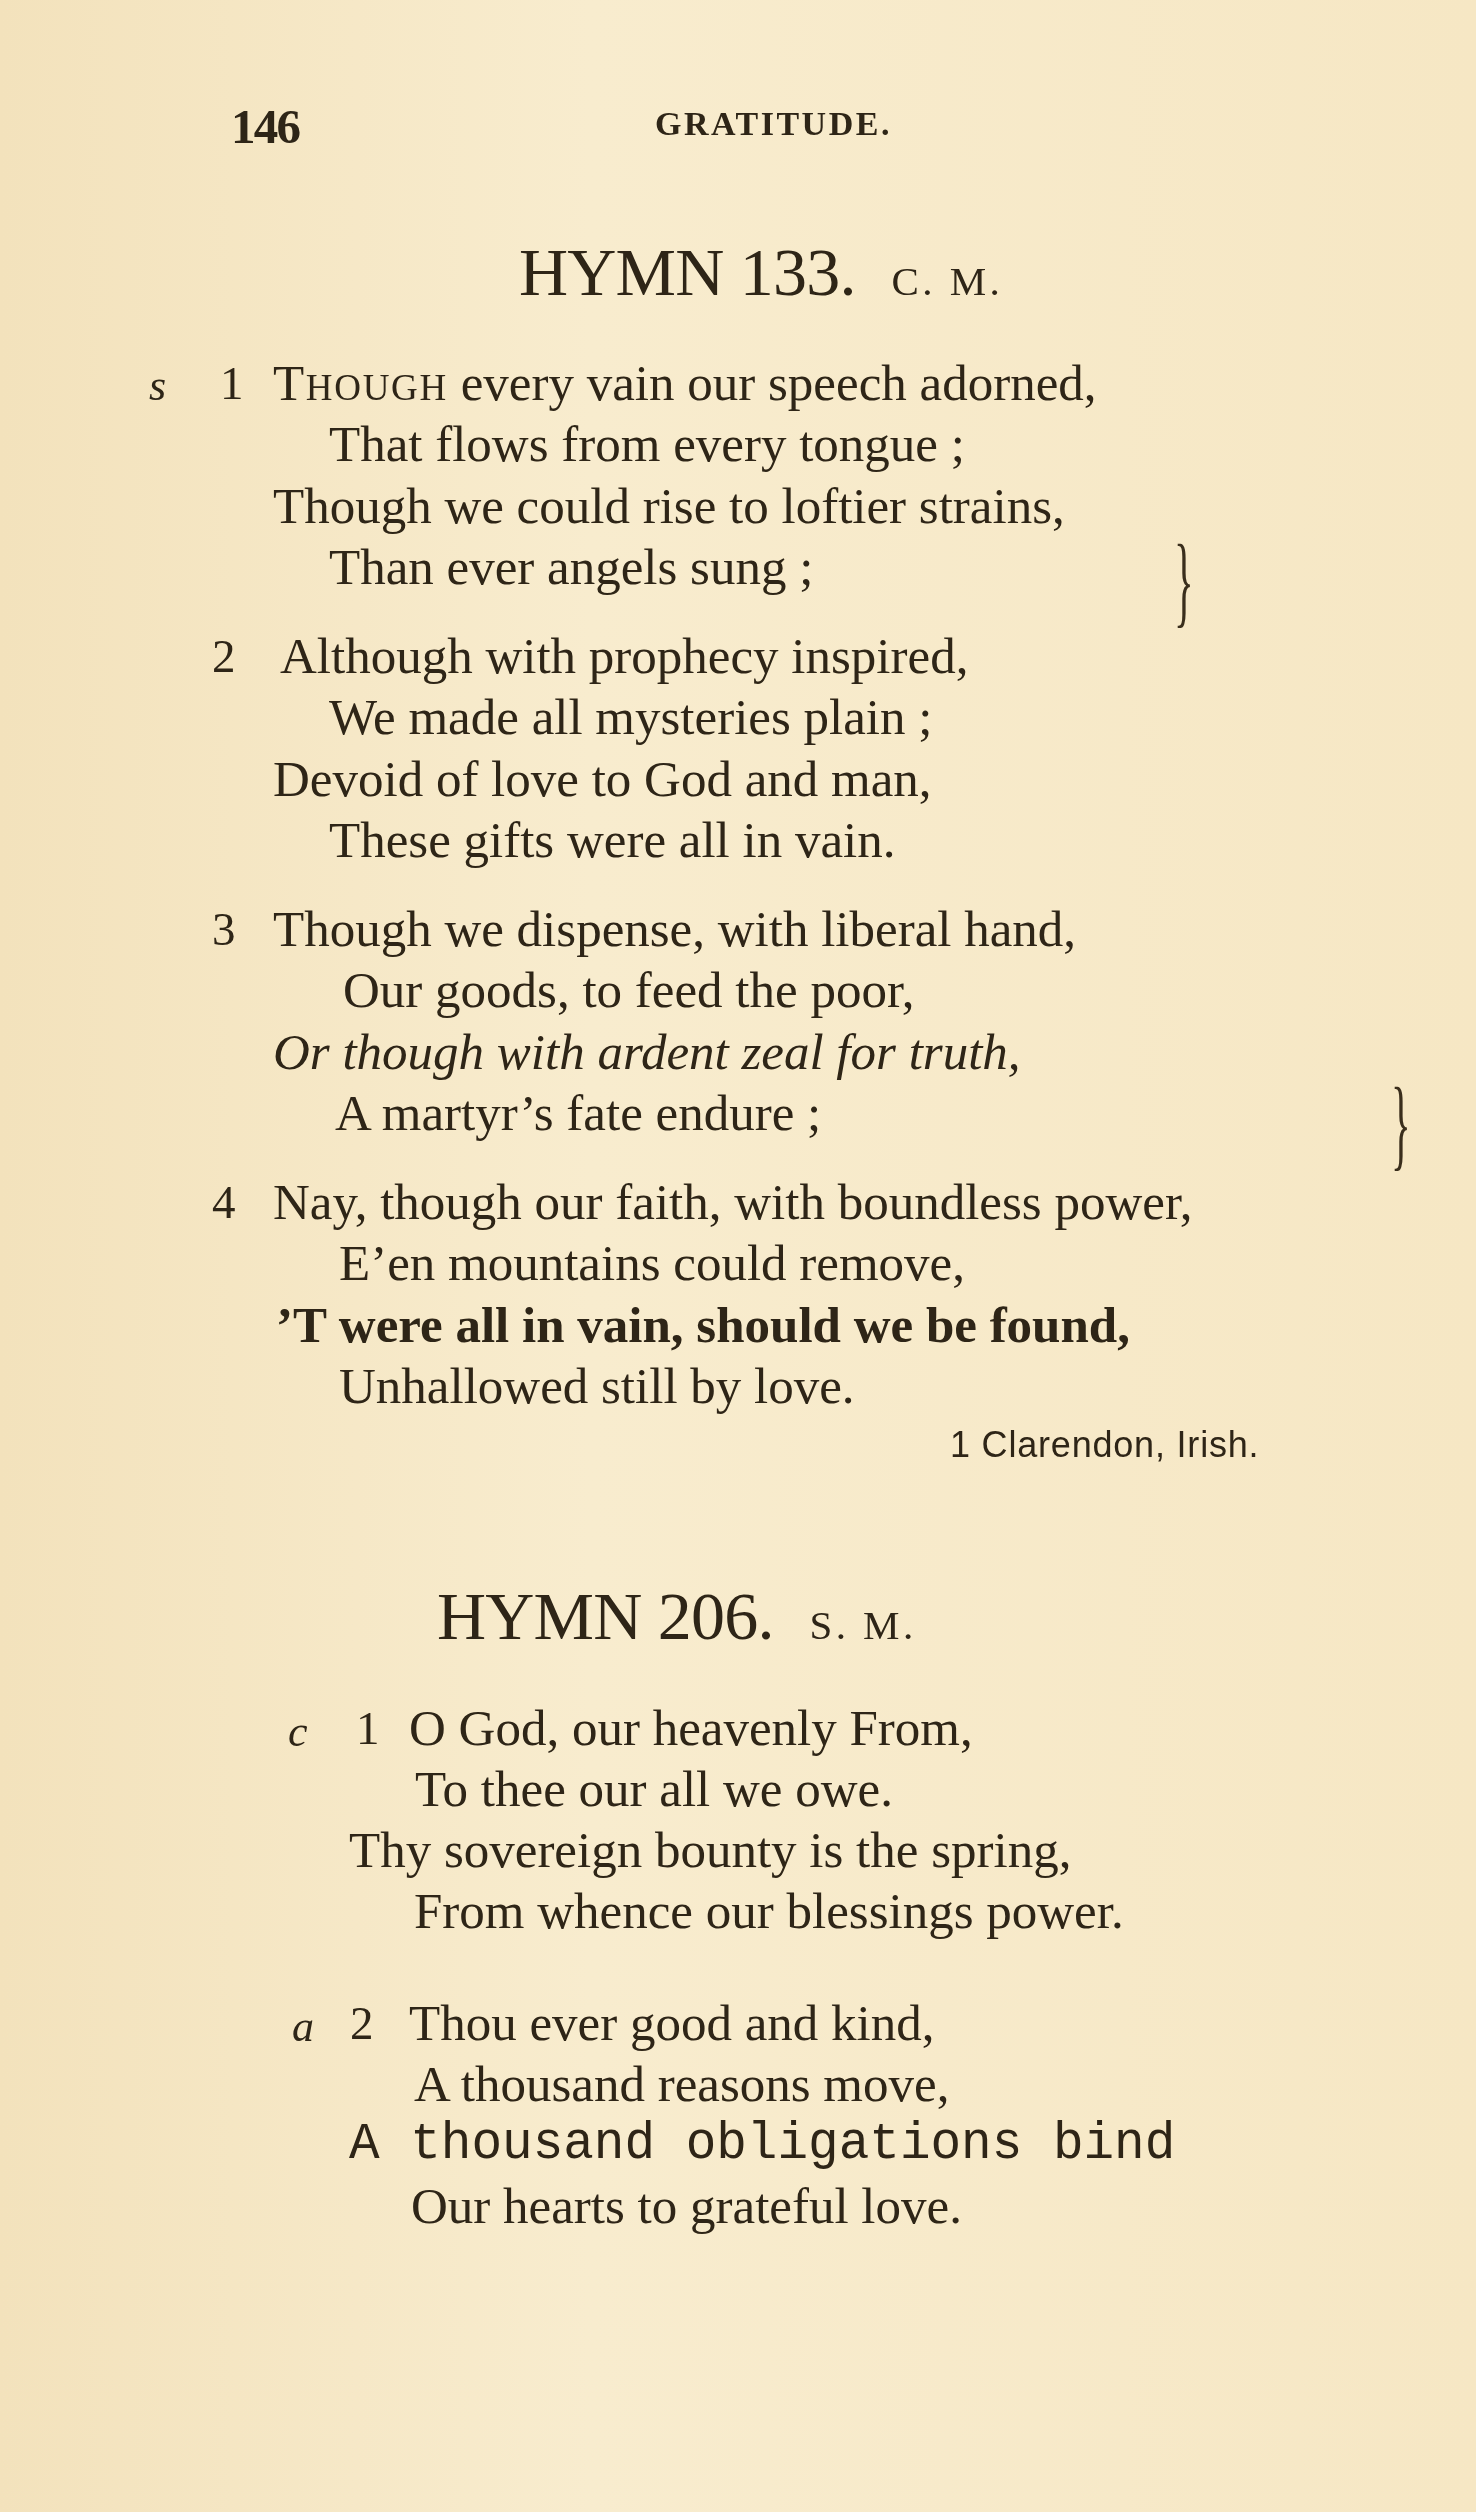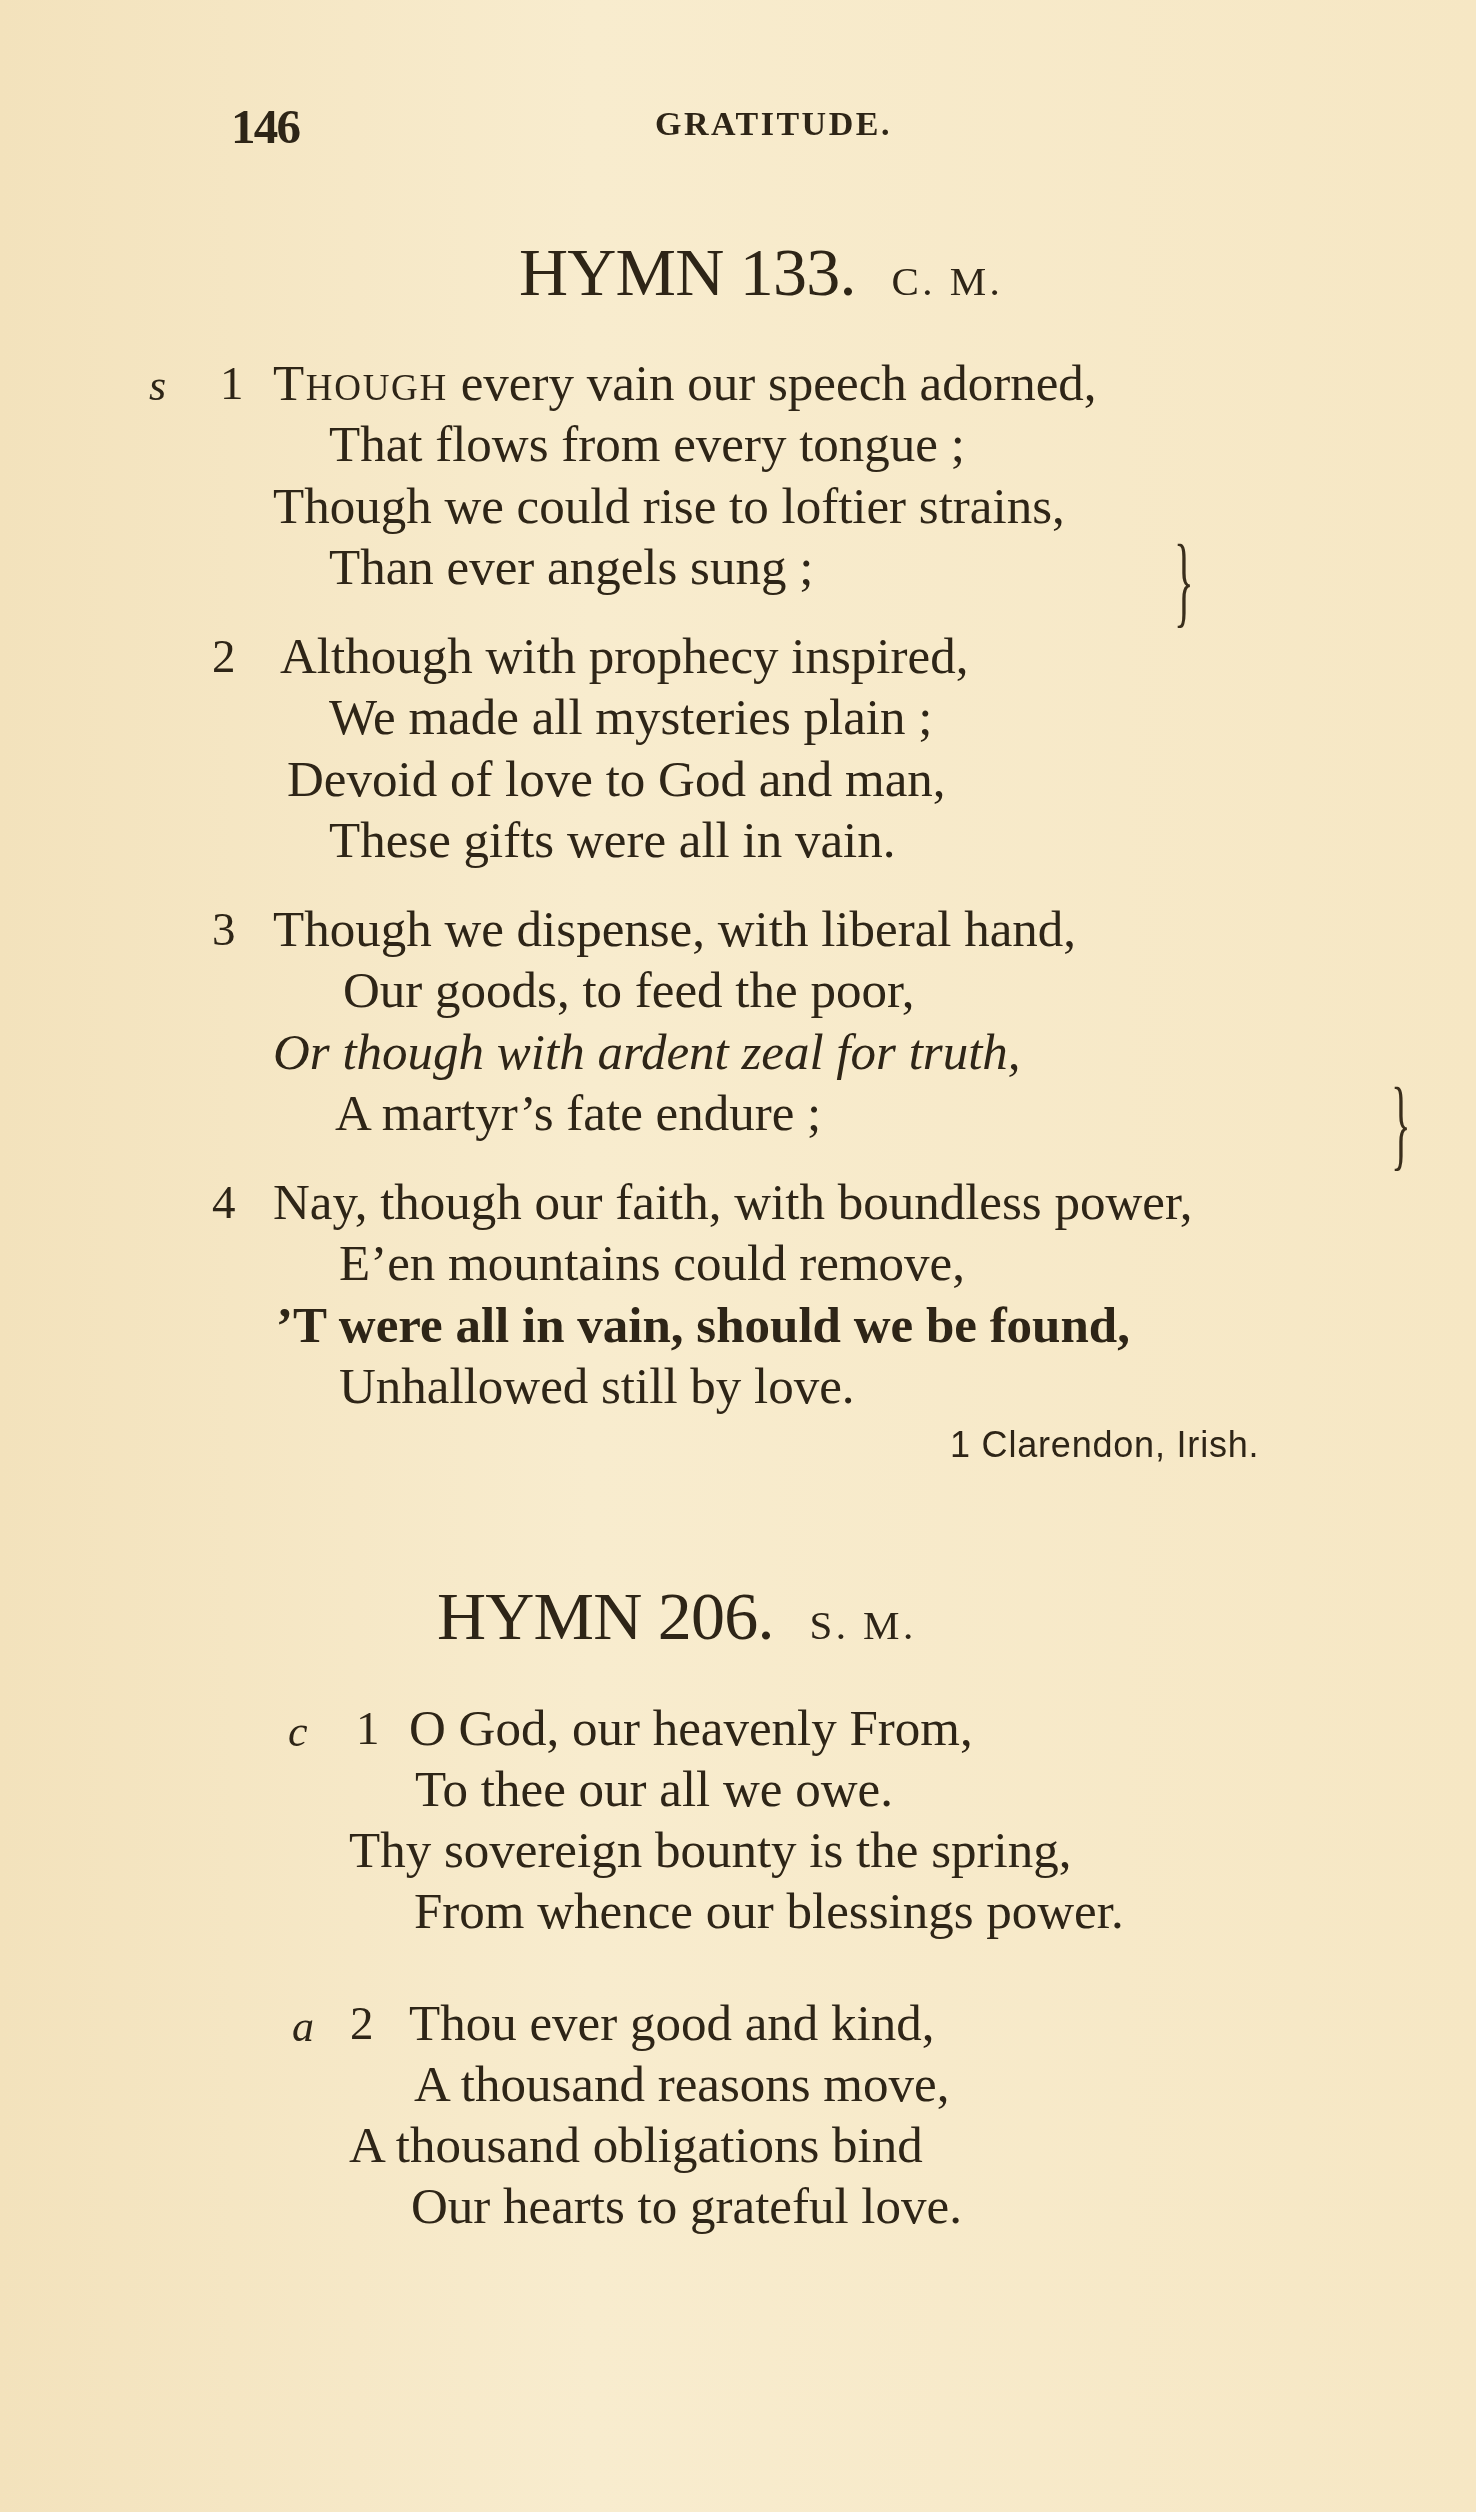--- a/index.html
+++ b/index.html
@@ -41,21 +41,21 @@
     <span>every vain our speech adorned,</span>
   </div>
   <div class="abs line" style="left:329px;top:415px;">That flows from every tongue ;</div>
   <div class="abs line" style="left:273px;top:477px;">Though we could rise to loftier strains,</div>
   <div class="abs line" style="left:329px;top:538px;">Than ever angels sung ;</div>
   <div class="abs brace" style="left:1174px;top:521px;">}</div>
 
   <span class="abs num" style="left:212px;top:629px;">2</span>
   <div class="abs line" style="left:280px;top:627px;">Although with prophecy inspired,</div>
   <div class="abs line" style="left:329px;top:688px;">We made all mysteries plain ;</div>
-  <div class="abs line" style="left:287px;top:750px;">Devoid of love to God and man,</div>
+  <div class="abs line" style="left:273px;top:750px;">Devoid of love to God and man,</div>
   <div class="abs line" style="left:329px;top:811px;">These gifts were all in vain.</div>
 
   <span class="abs num" style="left:212px;top:902px;">3</span>
   <div class="abs line" style="left:273px;top:900px;">Though we dispense, with liberal hand,</div>
   <div class="abs line" style="left:343px;top:961px;">Our goods, to feed the poor,</div>
   <div class="abs line" style="left:273px;top:1023px;font-style:italic;">Or though with ardent zeal for truth,</div>
   <div class="abs line" style="left:335px;top:1084px;">A martyr’s fate endure ;</div>
   <div class="abs brace" style="left:1391px;top:1064px;">}</div>
 
   <span class="abs num" style="left:212px;top:1175px;">4</span>
@@ -73,16 +73,16 @@
   <span class="abs num" style="left:356px;top:1701px;">1</span>
   <div class="abs line" style="left:409px;top:1699px;">O God, our heavenly From,</div>
   <div class="abs line" style="left:415px;top:1760px;">To thee our all we owe.</div>
   <div class="abs line" style="left:349px;top:1821px;">Thy sovereign bounty is the spring,</div>
   <div class="abs line" style="left:414px;top:1882px;">From whence our blessings power.</div>
 
   <span class="abs mark" style="left:292px;top:2001px;">a</span>
   <span class="abs num" style="left:350px;top:1996px;">2</span>
   <div class="abs line" style="left:409px;top:1994px;">Thou ever good and kind,</div>
   <div class="abs line" style="left:414px;top:2055px;">A thousand reasons move,</div>
-  <div class="abs line" style="left:349px;top:2116px;">A thousand obligations bind</div>
+  <div class="abs line" style="left:349px;top:2116px;font-family:Liberation Mono, monospace;">A thousand obligations bind</div>
   <div class="abs line" style="left:411px;top:2177px;">Our hearts to grateful love.</div>
 </div>
 
 
 </body></html>

